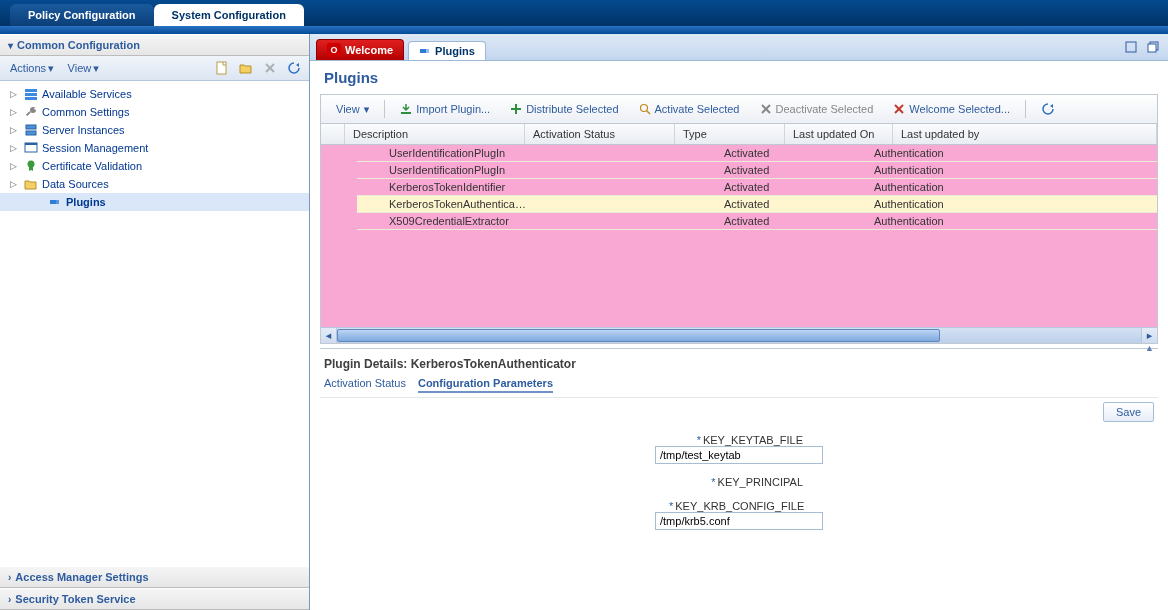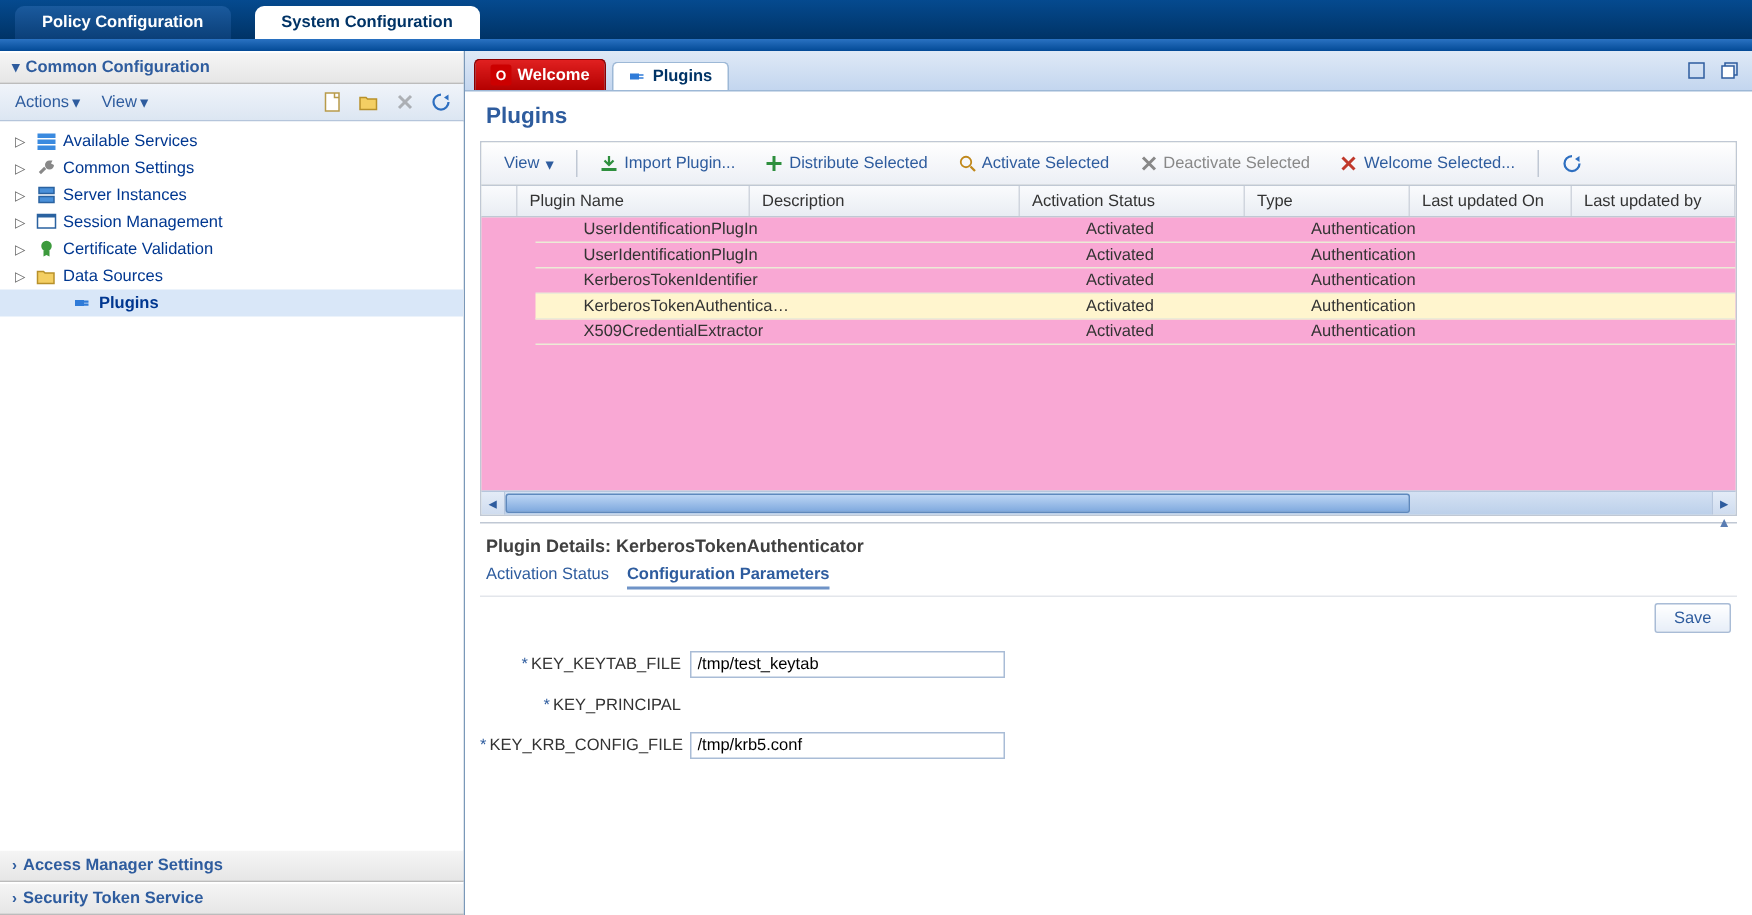--- a/index.html
+++ b/index.html
@@ -17,21 +17,21 @@
     background: linear-gradient(to bottom, #054a8f, #003366);
     display: flex;
     align-items: flex-end;
     padding-left: 10px;
   }
   .top-tab {
     padding: 5px 18px 5px 18px;
     color: #fff;
     font-weight: bold;
     border-radius: 6px 6px 0 0;
-    margin-right: 16px;
+    margin-right: 0;
     cursor: pointer;
     background: linear-gradient(to bottom, #1a5a9e, #0b3f78);
     font-size: 11px;
   }
   .top-tab.active {
     background: #fff;
     color: #003366;
   }
   .below-tabs-bar {
     height: 8px;
@@ -327,30 +327,31 @@
     border-radius: 2px;
     cursor: pointer;
   }
   .form-rows {
     padding: 6px 0 0 0;
   }
   .form-row {
     display: flex;
     align-items: center;
     padding: 6px 0;
+    flex-direction: column;
   }
   .form-row label {
     width: 140px;
     text-align: right;
     padding-right: 6px;
     color: #333;
   }
   .form-row .req { color: #2e5c9e; margin-right: 2px; }
   .form-row input[type="text"] {
-    width: 210px;
+    width: 168px;
     border: 1px solid #a9bcd6;
     padding: 2px 4px;
     font-family: inherit;
     font-size: 11px;
   }
   svg { display: block; }
 </style>
 </head>
 <body>
 
@@ -569,21 +570,20 @@
           <span class="tb-btn">
             <svg width="14" height="14" viewBox="0 0 14 14">
                 <path d="M7 2 a5 5 0 1 0 5 5" fill="none" stroke="#2e6fc0" stroke-width="1.5"></path>
                 <polygon points="12,6 9,4 12,2" fill="#2e6fc0"></polygon>
               </svg>
           </span>
         </div>
 
         <div class="grid-head">
           <div class="gh pad-col"></div>
-          <div class="gh col-name">Plugin Name</div>
           <div class="gh col-desc">Description</div>
           <div class="gh col-act">Activation Status</div>
           <div class="gh col-type">Type</div>
           <div class="gh col-upon">Last updated On</div>
           <div class="gh col-upby">Last updated by</div>
         </div>
 
         <div class="grid-body" id="grid-body">
             <div class="grow">
               <div class="gc pad-col"></div>

